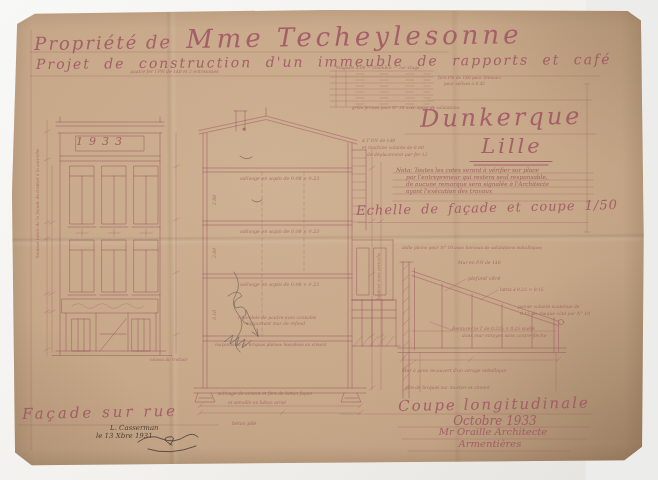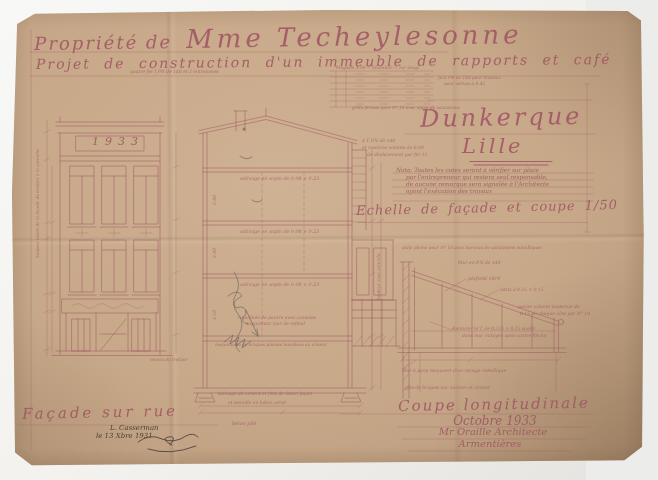--- a/index.html
+++ b/index.html
@@ -24,32 +24,32 @@
   svg .strong{stroke-opacity:.9;stroke-width:1.1;}
   svg .pencil{stroke:#6f675f;stroke-opacity:.85;fill:none;stroke-width:.8;stroke-linecap:round;}
   svg .dark{stroke:#4a4038;stroke-opacity:.95;stroke-width:.9;}
   .txt{position:absolute;color:rgba(160,84,100,.88);font-style:italic;transform-origin:left top;white-space:nowrap;line-height:1.1;}
   .t-title1{left:34px;top:27px;display:flex;align-items:baseline;gap:14px;transform:rotate(-.8deg);}
   .t-title1 .pfx{font-size:18px;letter-spacing:2px;}
   .t-title1 .own{font-size:26px;letter-spacing:4px;}
   .t-title2{left:36px;top:57px;font-size:14px;letter-spacing:2px;word-spacing:7px;transform:rotate(-.5deg);}
   .t-avenue{left:432px;top:83px;width:160px;text-align:center;font-size:14px;letter-spacing:3px;}
   .t-dunkerque{left:408px;top:106px;width:186px;text-align:center;font-size:24px;letter-spacing:3px;transform:rotate(-1deg);}
-  .t-lille{left:462px;top:135px;width:100px;text-align:left;font-size:21px;letter-spacing:3px;}
+  .t-lille{left:462px;top:135px;width:100px;text-align:center;font-size:21px;letter-spacing:3px;}
   .t-nota{left:396px;top:167px;width:200px;font-size:5.8px;line-height:7px;color:rgba(150,76,88,.8);white-space:normal;}
   .t-nota div:nth-child(n+2){padding-left:10px;}
   .t-echelle{left:356px;top:204px;font-size:13px;letter-spacing:1px;word-spacing:4px;transform:rotate(-1.3deg);}
   .t-facadecap{left:22px;top:406px;font-size:15px;letter-spacing:3px;transform:rotate(-1.2deg);}
   .t-sig{left:96px;top:424px;width:140px;color:#4a4038;font-size:7px;line-height:8px;white-space:normal;}
   .t-sig .s1{padding-left:14px;}
   .t-coupecap{left:398px;top:398px;font-size:15px;letter-spacing:2px;transform:rotate(-1deg);}
   .t-coupedate{left:430px;top:415px;width:130px;text-align:center;font-size:12px;}
   .t-architect{left:408px;top:426px;width:170px;text-align:center;font-size:10px;}
   .t-archcity{left:420px;top:438px;width:140px;text-align:center;font-size:10px;}
-  .t-year{left:76px;top:136px;width:68px;text-align:right;font-size:11px;letter-spacing:6px;color:rgba(150,76,88,.8);}
+  .t-year{left:76px;top:136px;width:68px;text-align:left;font-size:11px;letter-spacing:6px;color:rgba(150,76,88,.8);}
   .ann{position:absolute;color:rgba(155,80,92,.68);font-style:italic;transform-origin:left top;white-space:nowrap;line-height:1.15;font-family:"DejaVu Serif",serif;}
 </style>
 </head>
 <body>
 
 <div class="stage">
   <div class="paper"></div>
 
   <svg class="layer" width="658" height="480" viewBox="0 0 658 480">
     <g class="ink">

